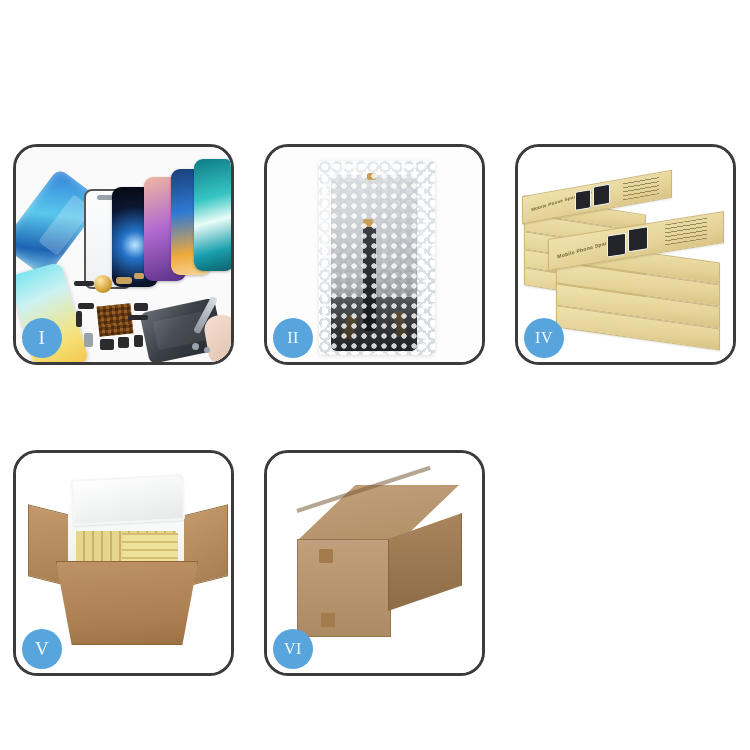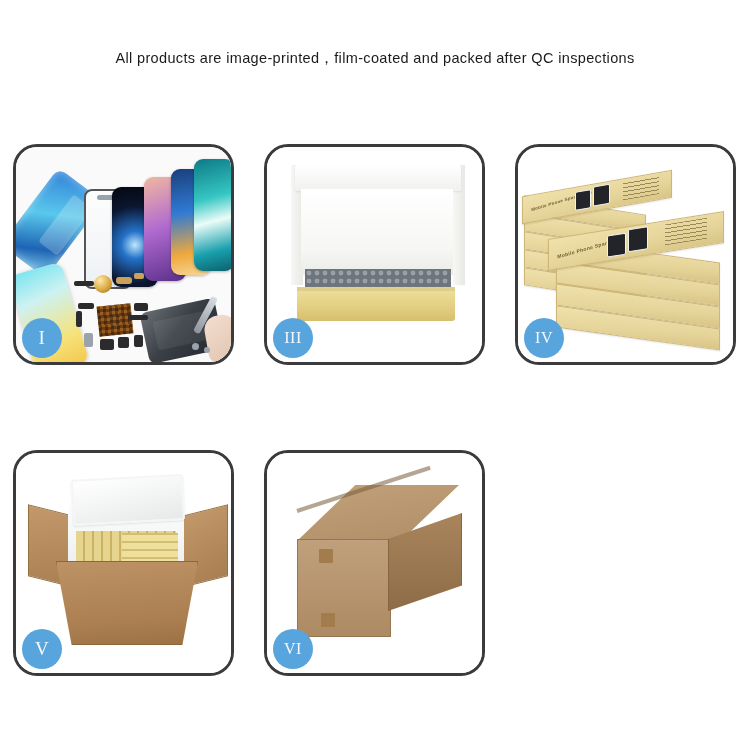--- a/index.html
+++ b/index.html
@@ -322,21 +322,20 @@
     transform-origin: left center;
   }
   .shipper .tape {
     position: absolute; background: #a37c4e; border-radius: 1px;
   }
 </style>
 </head>
 <body>
 
 <div id="header">
-  <div id="page-subtitle">All products are image-printed，film-coated and packed after QC inspections</div>
 </div>
 
 <div id="steps-grid">
 
   <div class="step-panel">
     <div class="panel-stage">
       <div class="collage">
         <div class="film"></div>
         <div class="glass"></div>
         <div class="ph ph1"></div>
@@ -360,34 +359,37 @@
         <div class="bit" style="left:84px;top:192px;width:14px;height:11px;"></div>
         <div class="bit" style="left:102px;top:190px;width:11px;height:11px;"></div>
         <div class="bit" style="left:118px;top:188px;width:9px;height:12px;"></div>
         <div class="bit pale" style="left:176px;top:196px;width:7px;height:7px;border-radius:50%;"></div>
         <div class="bit pale" style="left:188px;top:200px;width:6px;height:6px;border-radius:50%;"></div>
       </div>
     </div>
     <div class="step-badge">I</div>
   </div>
 
-
   <div class="step-panel">
     <div class="panel-stage">
-      <div class="openbox">
-        <div class="lidflapL"></div>
-        <div class="lidflapR"></div>
-        <div class="lid"></div>
-        <div class="inner"></div>
-        <div class="foam"></div>
-        <div class="tray"></div>
+      <div class="bubblepack">
+        <div class="bag"></div>
+        <div class="screen"></div>
+        <div class="flex"></div>
+        <div class="conn" style="left:100px;top:26px;width:9px;height:7px;"></div>
+        <div class="conn" style="left:96px;top:72px;width:10px;height:8px;"></div>
+        <div class="conn" style="left:78px;top:168px;width:10px;height:24px;transform:rotate(12deg);"></div>
+        <div class="conn" style="left:128px;top:164px;width:10px;height:26px;transform:rotate(-10deg);"></div>
+        <div style="position:absolute;left:64px;top:150px;width:86px;height:54px;background:linear-gradient(180deg,rgba(30,33,36,.55),rgba(15,17,19,.8));border-radius:0 0 6px 6px;"></div>
+        <div class="bubbleoverlay"></div>
       </div>
     </div>
-    <div class="step-badge wide">III</div>
+    <div class="step-badge wide">II</div>
   </div>
+
 
   <div class="step-panel">
     <div class="panel-stage">
       <div class="stack">
 
         <div class="kbox" style="left:6px;top:58px;width:120px;height:16px;transform:skewY(9deg);"></div>
         <div class="kbox" style="left:6px;top:76px;width:120px;height:16px;transform:skewY(9deg);"></div>
         <div class="kbox" style="left:6px;top:94px;width:120px;height:16px;transform:skewY(9deg);"></div>
         <div class="kbox" style="left:6px;top:112px;width:120px;height:16px;transform:skewY(9deg);"></div>
         <div class="kbox" style="left:6px;top:130px;width:120px;height:16px;transform:skewY(9deg);"></div>

